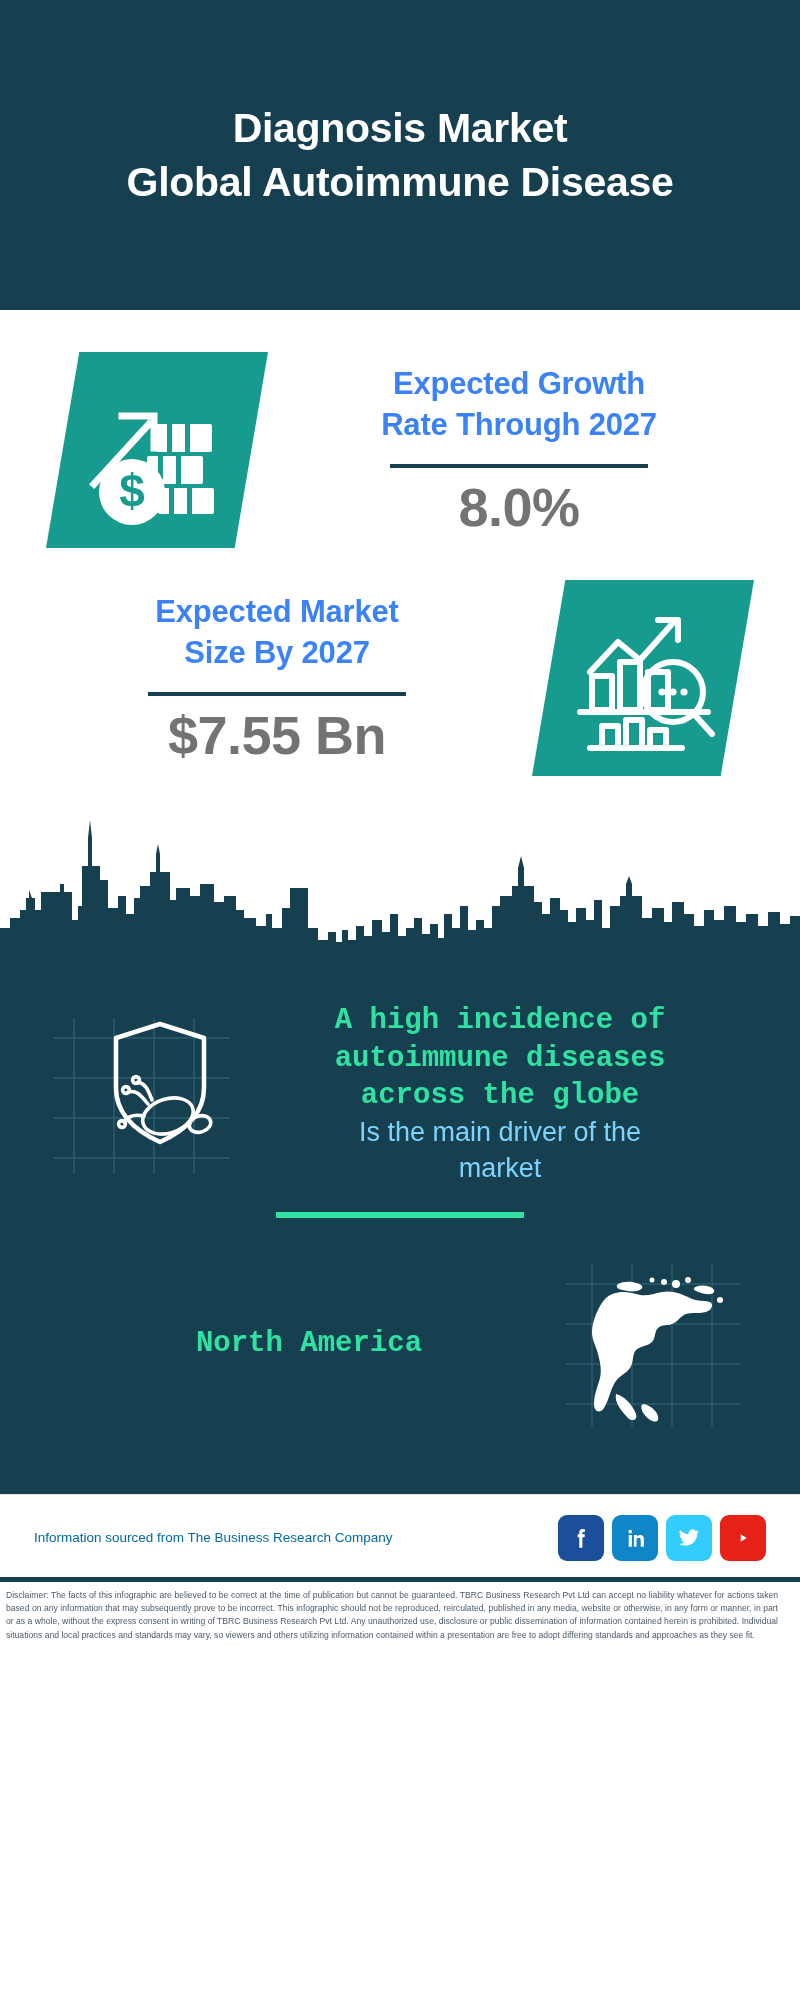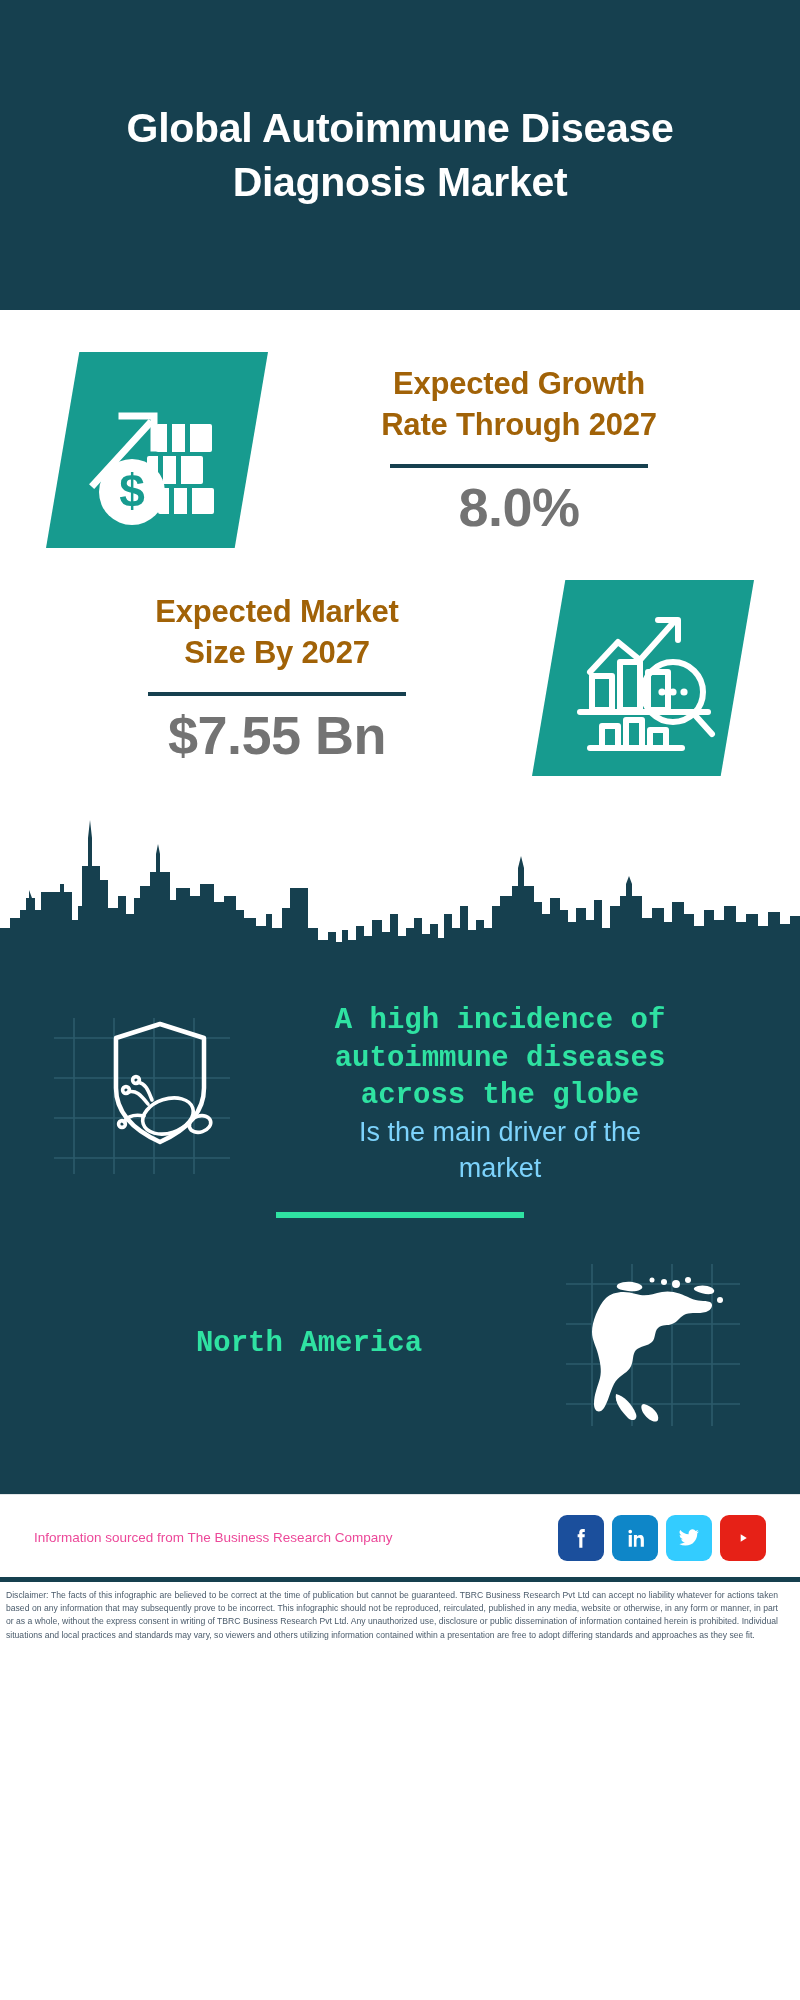--- a/index.html
+++ b/index.html
@@ -63,21 +63,21 @@
     left:0; top:0;
     width:100%; height:100%;
   }
 
   .stat-text{
     flex:1 1 auto;
     text-align:center;
     padding:0 6px;
   }
   .stat-label{
-    color:#a16207;
+    color:#3b82f6;
     font-size:31px;
     font-weight:bold;
     line-height:1.33;
     letter-spacing:-0.2px;
   }
   .stat-rule{
     width:258px;
     height:4px;
     background:#16404f;
     margin:18px auto 10px auto;
@@ -161,21 +161,21 @@
   .footer{
     background:#ffffff;
     border-top:1px solid #e2e6e8;
     padding:20px 34px 16px 34px;
     display:flex;
     align-items:center;
     justify-content:space-between;
     box-sizing:border-box;
   }
   .footer-text{
-    color:#ec4899;
+    color:#0369a1;
     font-size:13.5px;
     line-height:1.65;
   }
   .socials{display:flex;gap:8px;align-items:center;}
   .soc{
     width:46px;height:46px;border-radius:9px;
     display:flex;align-items:center;justify-content:center;
     color:#fff;font-weight:bold;
   }
   .soc svg{display:block;}
@@ -194,22 +194,22 @@
     font-family:"Liberation Sans", sans-serif;
   }
 </style>
 </head>
 <body>
 
 <div class="page">
 
   <div class="header">
     <div class="header-title">
+      <div>Diagnosis Market</div>
       <div>Global Autoimmune Disease</div>
-      <div>Diagnosis Market</div>
     </div>
   </div>
 
   <div class="stat-block stat-left">
     <div class="badge">
       <div class="para"></div>
       <svg viewBox="0 0 222 196" xmlns="http://www.w3.org/2000/svg" aria-hidden="true">
         <g fill="none" stroke="#ffffff" stroke-width="7" stroke-linecap="square">
           <path d="M48 132 L103 72"></path>
           <path d="M76 64 L108 64 L108 96"></path>

